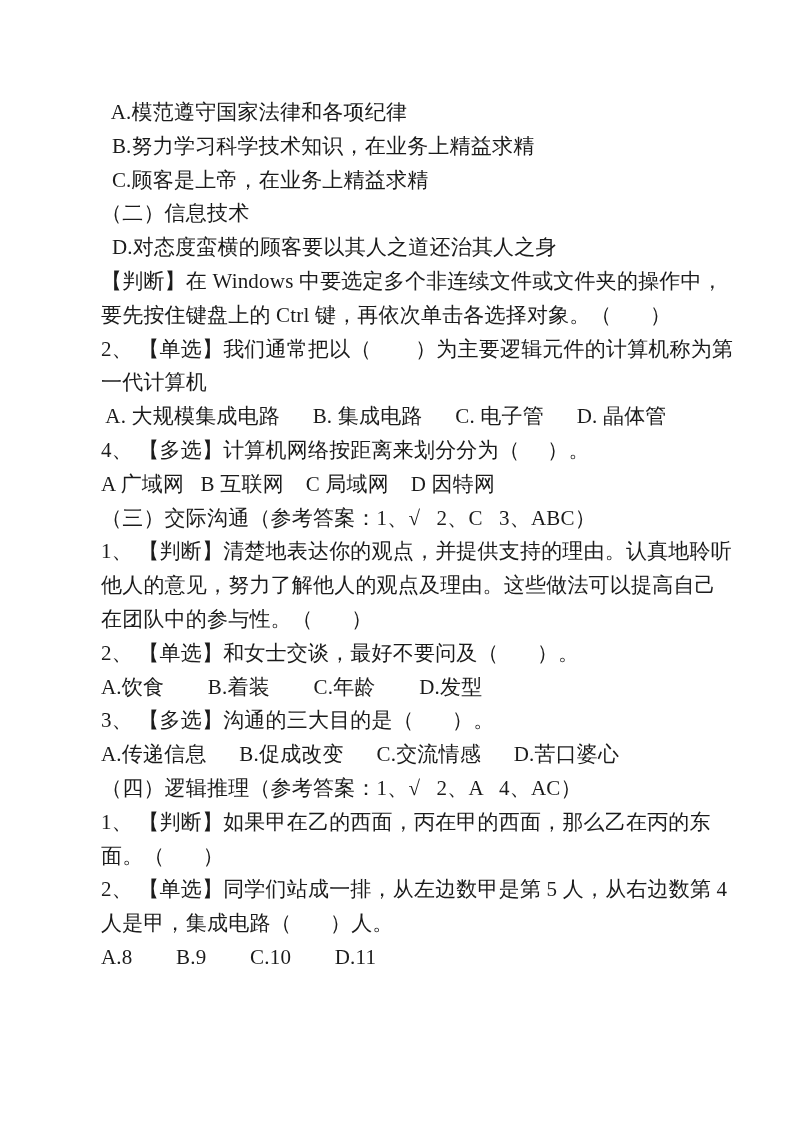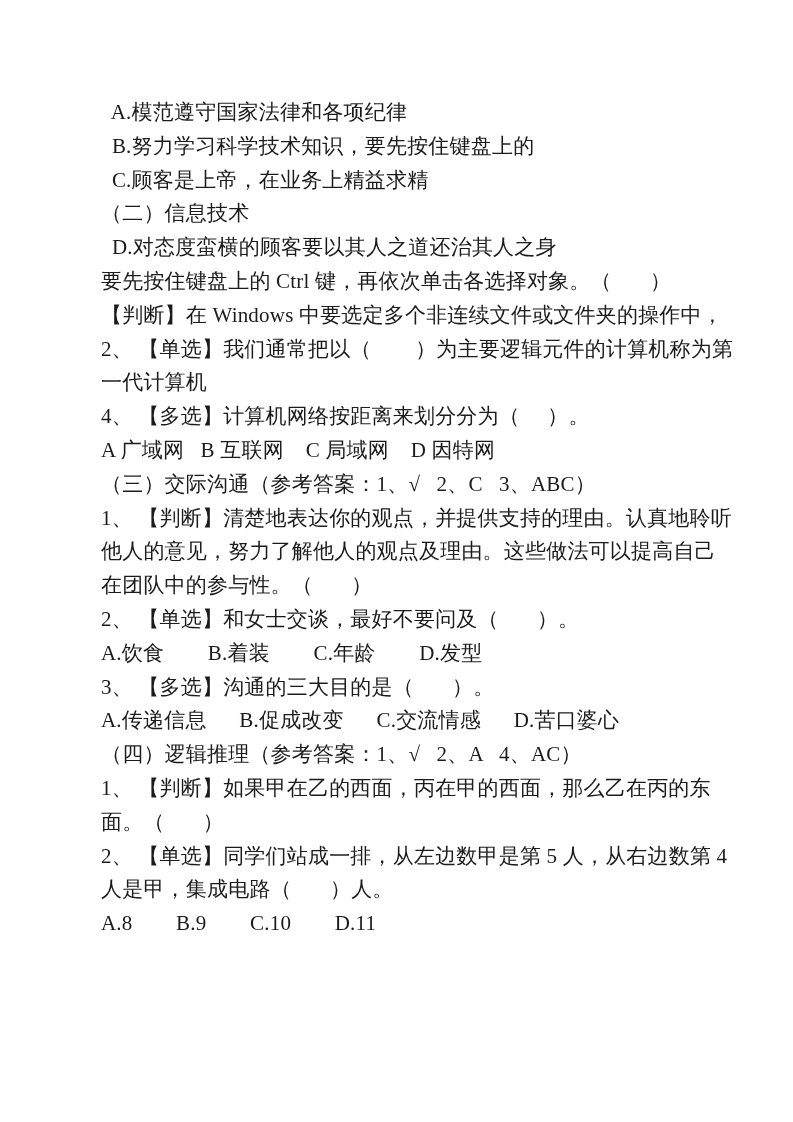--- a/index.html
+++ b/index.html
@@ -27,28 +27,29 @@
     color: #1b1b1b;
     letter-spacing: 0.2px;
   }
 </style>
 </head>
 <body>
 
 <div class="page">
   <div class="content">
     <div class="line">  A.模范遵守国家法律和各项纪律</div>
-    <div class="line">  B.努力学习科学技术知识，要先按住键盘上的</div>
+    <div class="line">  B.努力学习科学技术知识，在业务上精益求精</div>
     <div class="line">  C.顾客是上帝，在业务上精益求精</div>
     <div class="line">（二）信息技术</div>
     <div class="line">  D.对态度蛮横的顾客要以其人之道还治其人之身</div>
+    <div class="line">【判断】在 Windows 中要选定多个非连续文件或文件夹的操作中，</div>
     <div class="line">要先按住键盘上的 Ctrl 键，再依次单击各选择对象。（       ）</div>
-    <div class="line">【判断】在 Windows 中要选定多个非连续文件或文件夹的操作中，</div>
     <div class="line">2、 【单选】我们通常把以（        ）为主要逻辑元件的计算机称为第</div>
     <div class="line">一代计算机</div>
+    <div class="line"> A. 大规模集成电路      B. 集成电路      C. 电子管      D. 晶体管</div>
     <div class="line">4、 【多选】计算机网络按距离来划分分为（     ）。</div>
     <div class="line">A 广域网   B 互联网    C 局域网    D 因特网</div>
     <div class="line">（三）交际沟通（参考答案：1、√   2、C   3、ABC）</div>
     <div class="line">1、 【判断】清楚地表达你的观点，并提供支持的理由。认真地聆听</div>
     <div class="line">他人的意见，努力了解他人的观点及理由。这些做法可以提高自己</div>
     <div class="line">在团队中的参与性。（       ）</div>
     <div class="line">2、 【单选】和女士交谈，最好不要问及（       ）。</div>
     <div class="line">A.饮食        B.着装        C.年龄        D.发型</div>
     <div class="line">3、 【多选】沟通的三大目的是（       ）。</div>
     <div class="line">A.传递信息      B.促成改变      C.交流情感      D.苦口婆心</div>

